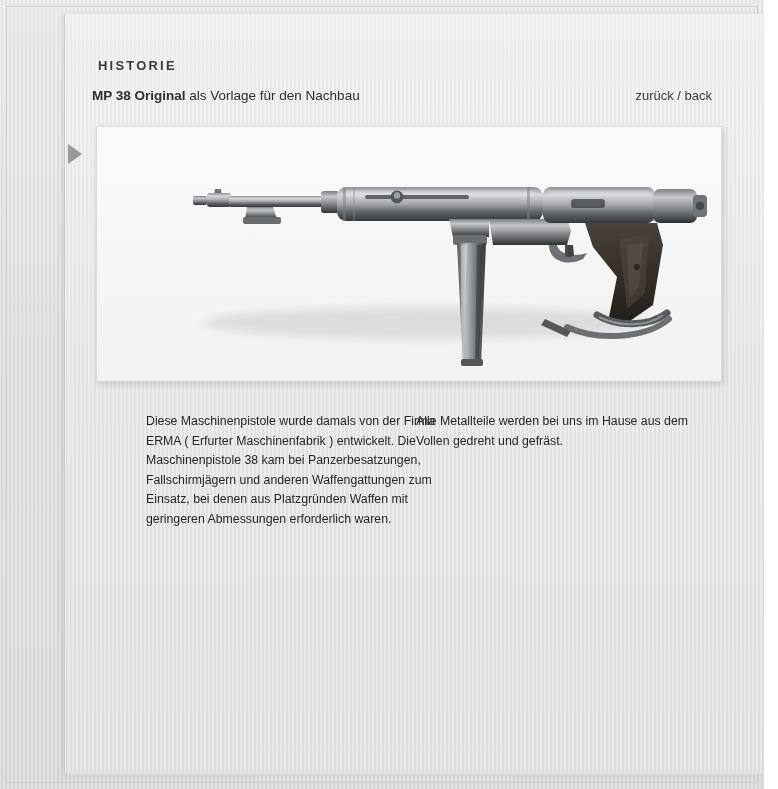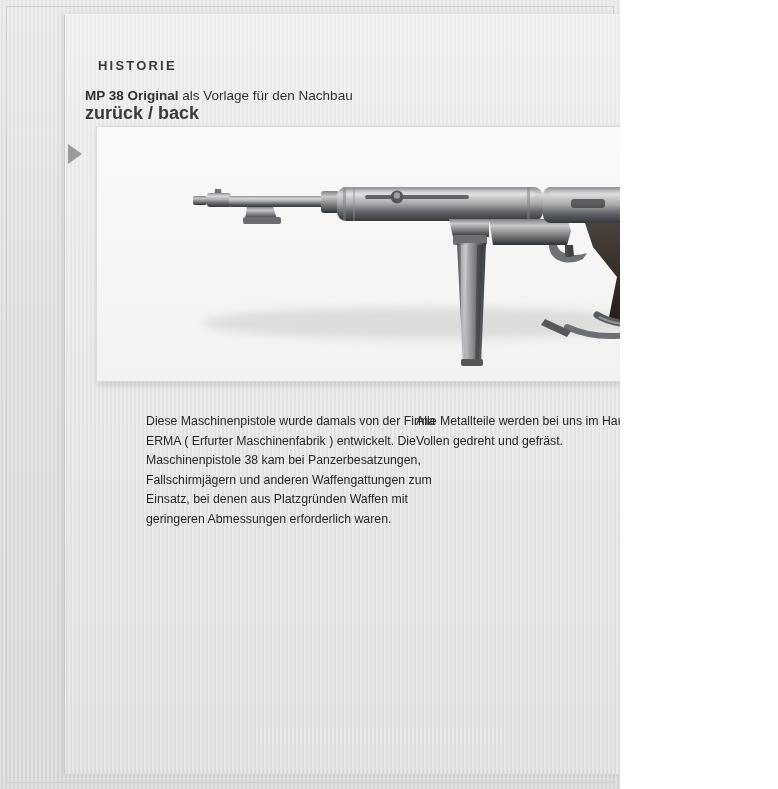--- a/index.html
+++ b/index.html
@@ -4,21 +4,21 @@
 <style>
   * { box-sizing: border-box; }
   html, body {
     margin: 0; padding: 0;
     width: 778px; height: 789px;
     font-family: "Liberation Sans", sans-serif;
     background: #ffffff;
   }
   #page {
     position: relative;
-    width: 620px; height: 789px;
+    width: 764px; height: 789px;
     background:
       repeating-linear-gradient(90deg,
         rgba(255,255,255,0.55) 0px,
         rgba(255,255,255,0.0) 1px,
         rgba(0,0,0,0.035) 2px,
         rgba(255,255,255,0.0) 3px,
         rgba(255,255,255,0.45) 4px),
       linear-gradient(180deg, #e9e9e7 0%, #dedede 40%, #d8d8d6 100%);
     overflow: hidden;
   }
@@ -47,38 +47,36 @@
   #section-title {
     position: absolute;
     left: 98px; top: 58px;
     font-size: 13px;
     font-weight: bold;
     letter-spacing: 2.2px;
     color: #3b3b3b;
   }
   #subtitle-row {
     position: absolute;
-    left: 85px; top: 88px;
+    left: 92px; top: 88px;
     width: 620px;
     display: flex;
     justify-content: space-between;
     align-items: baseline;
-    flex-direction: column;
   }
   #subtitle {
     font-size: 13.5px;
     color: #2f2f2f;
   }
   #subtitle .strong { font-weight: bold; }
   #back-link {
-    font-size: 18px;
+    font-size: 13px;
     color: #3a3a3a;
     text-decoration: none;
     cursor: pointer;
-    font-weight: bold;
   }
 
   
   #arrow-marker {
     position: absolute;
     left: 68px; top: 144px;
     width: 0; height: 0;
     border-top: 10px solid transparent;
     border-bottom: 10px solid transparent;
     border-left: 14px solid #9a9a98;

